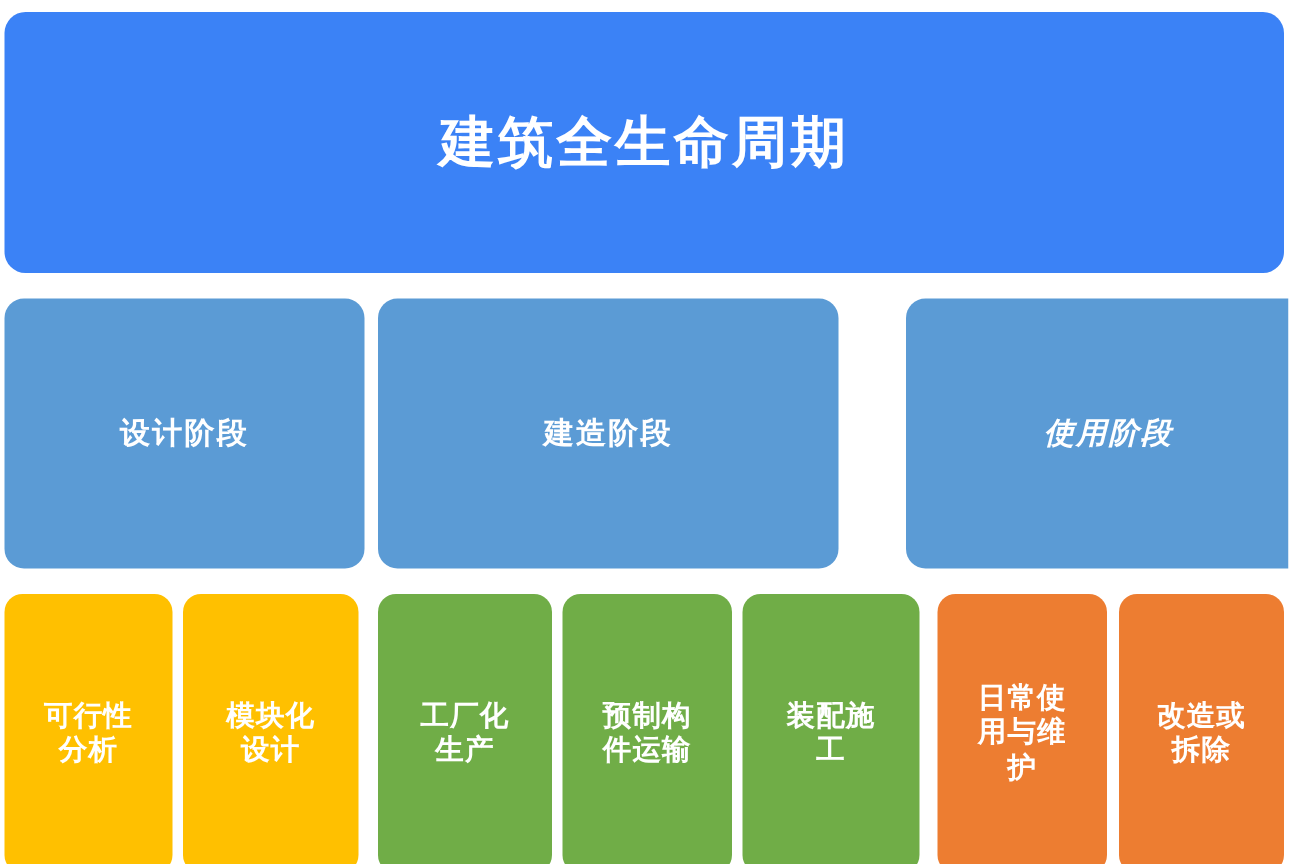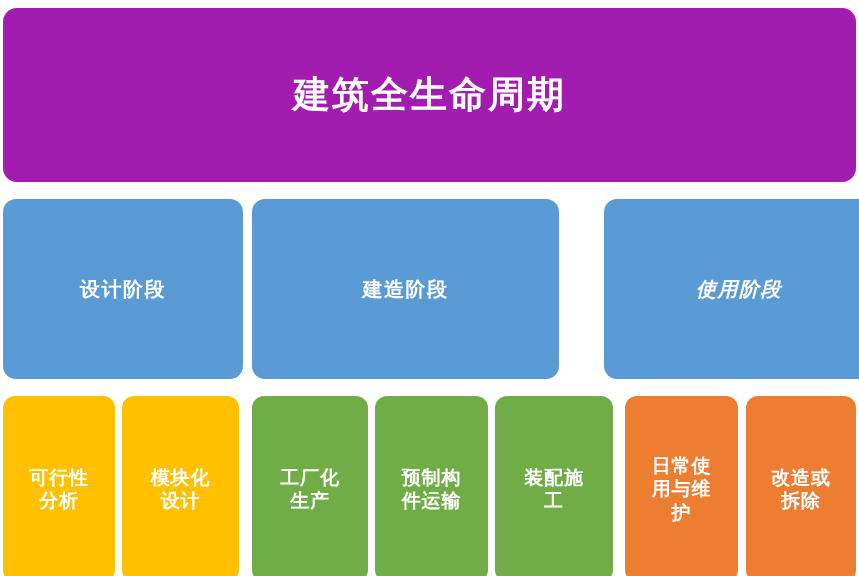--- a/index.html
+++ b/index.html
@@ -38,21 +38,21 @@
     box-sizing: border-box;
     white-space: pre-line;
   }
 
   
   .root {
     left: 3px;
     top: 8px;
     width: 853px;
     height: 174px;
-    background: #a21caf;
+    background: #3b82f6;
     font-size: 37px;
     letter-spacing: 2px;
     border-radius: 14px;
   }
 
   
   .phase {
     top: 199px;
     height: 180px;
     background: #5b9bd5;

